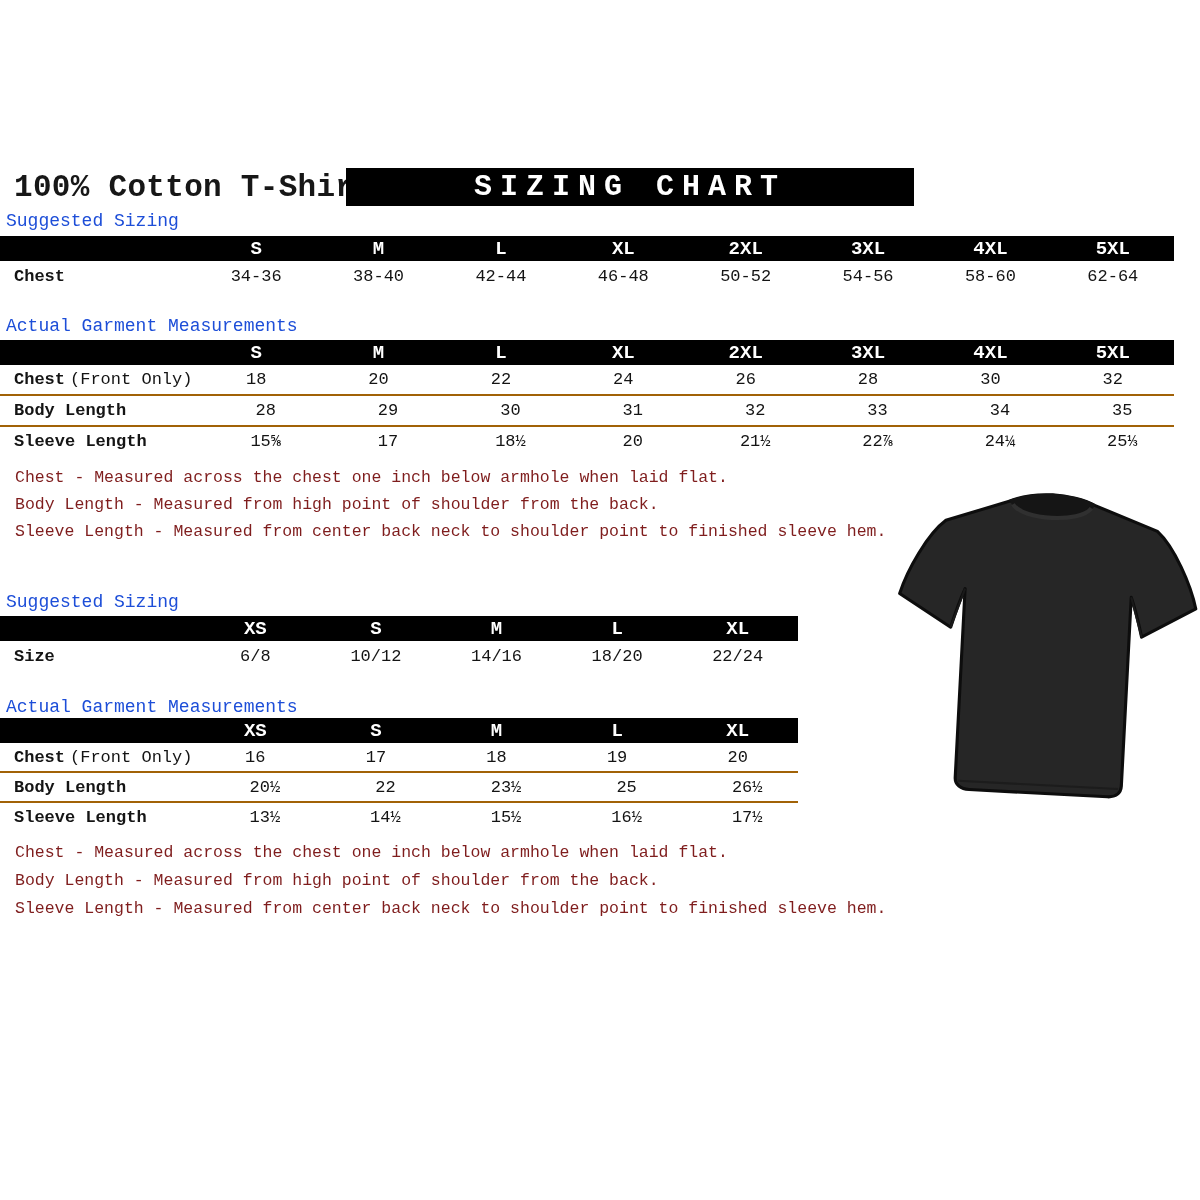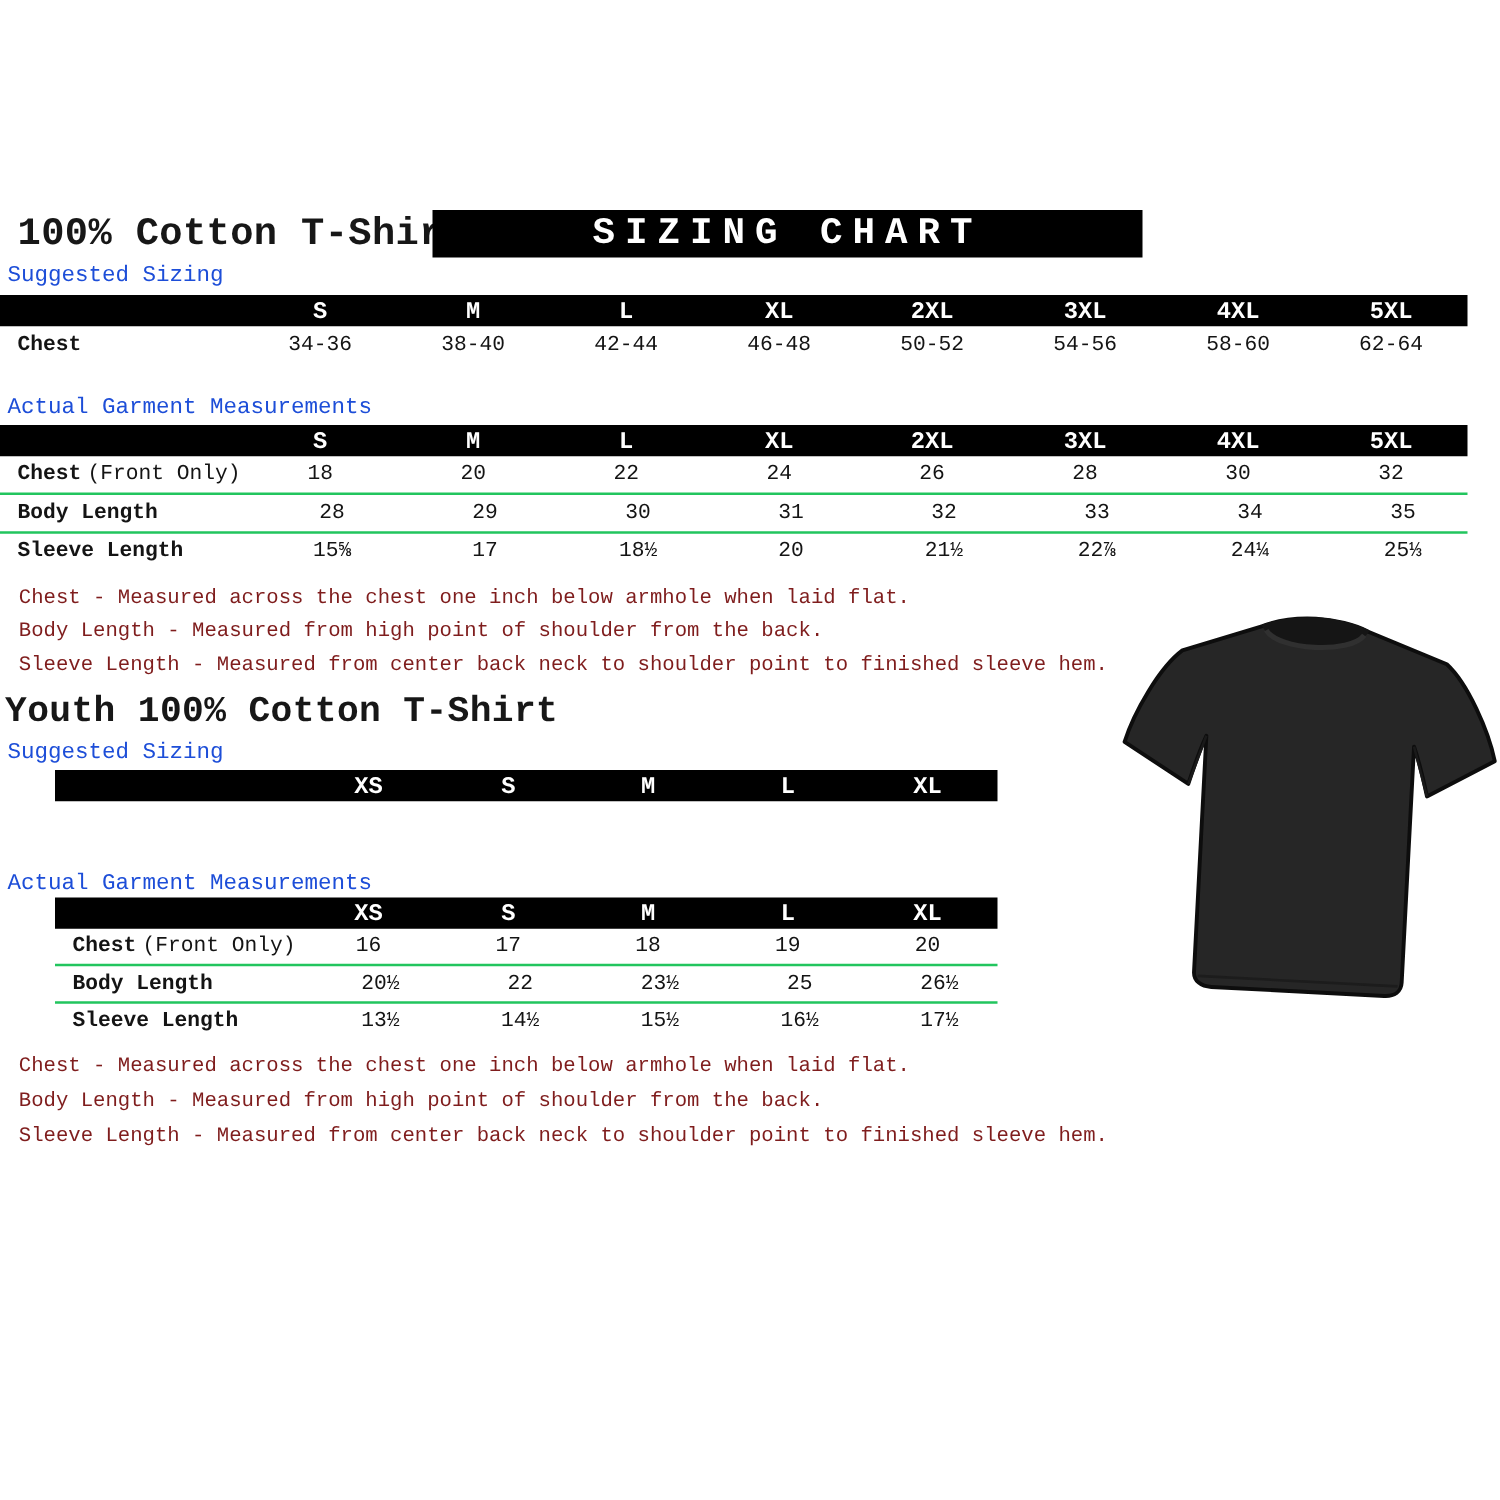--- a/index.html
+++ b/index.html
@@ -10,28 +10,28 @@
   .abs{position:absolute;}
   .title{font-size:31px;font-weight:bold;letter-spacing:.3px;color:#171717;}
   .banner{
     background:#000;color:#fff;display:flex;align-items:center;justify-content:center;
     font-size:30px;font-weight:bold;letter-spacing:8px;
   }
   .seclabel{font-size:18px;color:#1d4ed8;}
   .tbl{position:absolute;left:0;}
   .trow{display:grid;align-items:center;}
   .cols8{grid-template-columns:195px repeat(8,1fr);}
-  .cols5{grid-template-columns:195px repeat(5,1fr);margin-left:44px;}
+  .cols5{grid-template-columns:195px repeat(5,1fr);}
   .thead{background:#000;color:#fff;height:25px;font-size:19px;font-weight:bold;}
   .drow{font-size:17px;}
   .h30{height:30px;} .h29{height:29px;} .h28{height:28px;}
   .cell{text-align:center;white-space:nowrap;}
   .lbl{text-align:left;padding-left:14px;font-weight:bold;white-space:nowrap;}
   .sfx{font-weight:normal;margin-left:5px;}
-  .sep{border-top:2px solid #22c55e;gap:19px;}
+  .sep{border-top:2px solid #a16207;gap:19px;}
   .notes{font-size:16.5px;color:#7f1d1d;}
   .notes div{height:27px;line-height:27px;white-space:nowrap;}
   .notes2 div{height:28px;line-height:28px;}
   .shirt-wrap{position:absolute;left:890px;top:477px;width:310px;height:333px;}
 </style>
 </head>
 <body>
 
 <div class="stage">
 
@@ -115,32 +115,39 @@
       <div class="cell">25⅓</div>
     </div>
   </div>
 
   <div class="abs notes" style="left:15px;top:464px;">
     <div>Chest - Measured across the chest one inch below armhole when laid flat.</div>
     <div>Body Length - Measured from high point of shoulder from the back.</div>
     <div>Sleeve Length - Measured from center back neck to shoulder point to finished sleeve hem.</div>
   </div>
 
-  <div class="abs title" style="left:4px;top:553px;font-size:29px;">Youth 100% Cotton T-Shirt</div>
 
   <div class="abs seclabel" style="left:6px;top:592px;">Suggested Sizing</div>
 
   <div class="tbl" style="top:616px;width:798px;">
     <div class="trow cols5 thead">
       <div class="lbl"></div>
       <div class="cell">XS</div>
       <div class="cell">S</div>
       <div class="cell">M</div>
       <div class="cell">L</div>
       <div class="cell">XL</div>
+    </div>
+    <div class="trow cols5 drow h30">
+      <div class="lbl">Size</div>
+      <div class="cell">6/8</div>
+      <div class="cell">10/12</div>
+      <div class="cell">14/16</div>
+      <div class="cell">18/20</div>
+      <div class="cell">22/24</div>
     </div>
   </div>
 
   <div class="abs seclabel" style="left:6px;top:697px;">Actual Garment Measurements</div>
 
   <div class="tbl" style="top:718px;width:798px;">
     <div class="trow cols5 thead">
       <div class="lbl"></div>
       <div class="cell">XS</div>
       <div class="cell">S</div>

